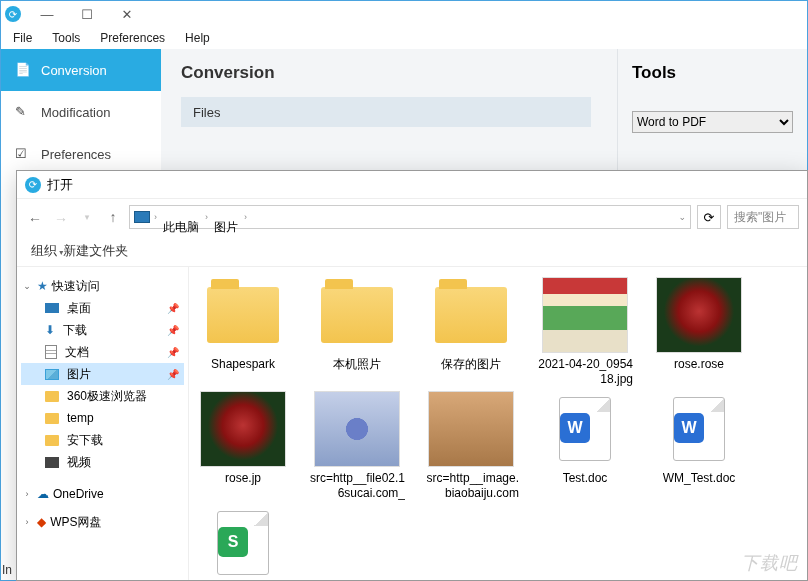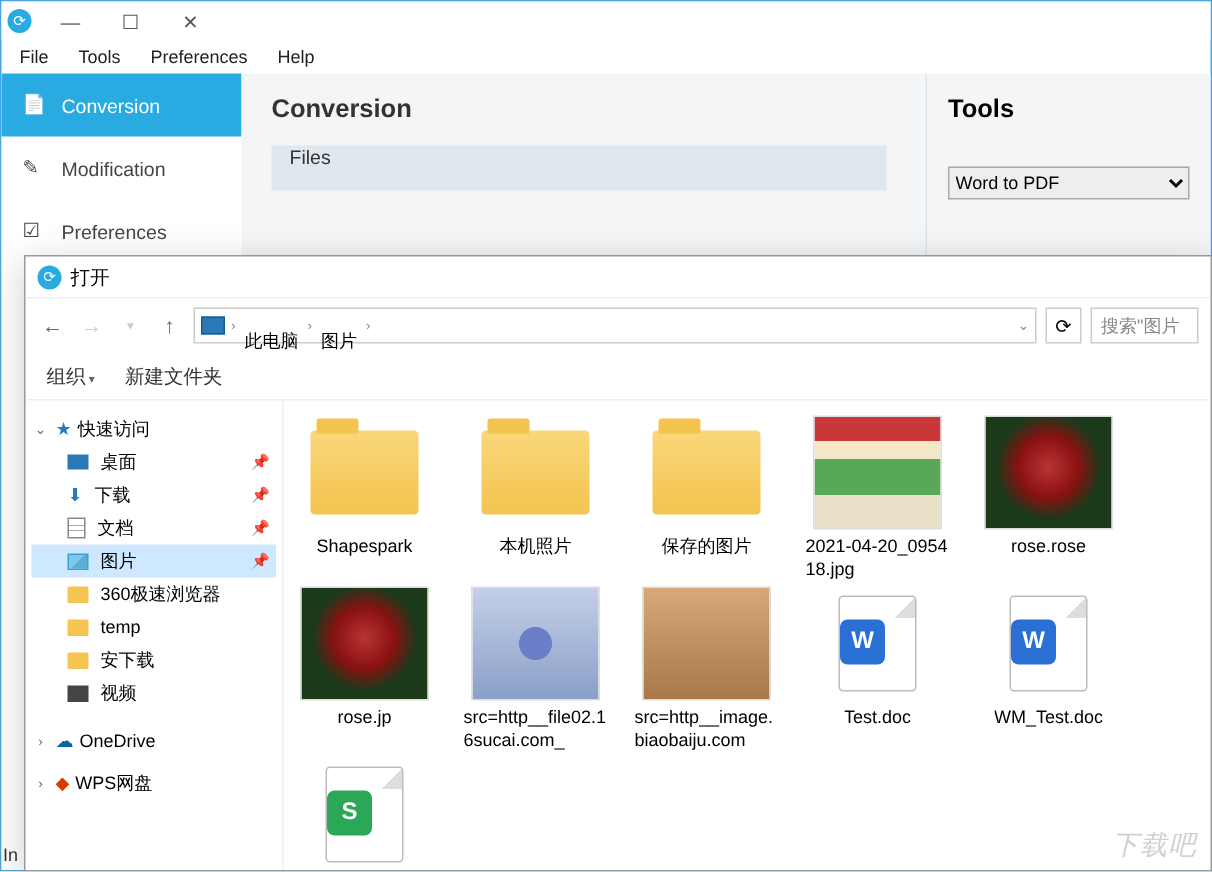--- a/index.html
+++ b/index.html
@@ -17,21 +17,21 @@
 .menu-bar span { font-size: 12px; color: #222; padding: 2px 8px; }
 
 .app-body { display: flex; height: calc(100% - 48px); }
 .sidebar { width: 160px; background: #fff; }
 .side-item { display: flex; align-items: center; height: 42px; padding: 0 14px; font-size: 13px; color: #444; gap: 10px; }
 .side-item.active { background: #29abe2; color: #fff; }
 .side-item .ico { width: 16px; height: 16px; display: inline-block; }
 
 .main { flex: 1; background: #f3f5f7; padding: 14px 20px; }
 .main h2 { font-size: 17px; font-weight: 600; color: #333; margin-bottom: 14px; }
-.files-bar { background: #dfe8ef; height: 30px; display: flex; padding: 0 12px; font-size: 13px; color: #333; width: 410px; }
+.files-bar { background: #dfe8ef; height: 30px; display: flex; align-items: center; padding: 0 12px; font-size: 13px; color: #333; width: 410px; }
 
 .tools-panel { width: 190px; background: #f3f5f7; padding: 14px; border-left: 1px solid #e0e4e8; }
 .tools-panel h2 { font-size: 17px; font-weight: 600; margin-bottom: 28px; }
 .tools-panel select { width: 100%; height: 22px; font-size: 12px; border: 1px solid #aaa; background: #eee; }
 
 
 .dialog { position: absolute; left: 16px; top: 170px; width: 792px; height: 411px; background: #fff; border: 1px solid #999; box-shadow: 0 6px 24px rgba(0,0,0,.2); }
 .dlg-title { height: 28px; display: flex; align-items: center; padding: 0 8px; gap: 6px; border-bottom: 1px solid #eee; }
 .dlg-title .app-icon { width: 16px; height: 16px; border-radius: 50%; background: #29abe2; display: flex; align-items: center; justify-content: center; color: #fff; font-size: 10px; }
 .dlg-title span { font-size: 13px; }
@@ -39,41 +39,41 @@
 .dlg-nav { height: 36px; display: flex; align-items: center; padding: 0 8px; gap: 6px; }
 .nav-arrow { width: 20px; text-align: center; color: #666; font-size: 14px; }
 .nav-arrow.dis { color: #ccc; }
 .path-box { flex: 1; height: 24px; border: 1px solid #ccc; display: flex; align-items: center; padding: 0 4px; font-size: 12px; gap: 4px; }
 .path-box .pc-ico { width: 16px; height: 12px; background: #2a7ab8; border: 1px solid #1a5a8a; }
 .path-seg { padding: 0 2px; margin-top: 20px; }
 .path-sep { color: #888; font-size: 9px; }
 .refresh { width: 24px; height: 24px; border: 1px solid #ccc; display: flex; align-items: center; justify-content: center; font-size: 13px; }
 .search-box { width: 72px; height: 24px; border: 1px solid #ccc; padding: 0 6px; font-size: 12px; color: #888; display: flex; align-items: center; }
 
-.dlg-toolbar { height: 32px; display: flex; align-items: center; padding: 0 14px; gap: 20px; font-size: 13px; color: #333; border-bottom: 1px solid #eee; }
+.dlg-toolbar { height: 32px; display: flex; align-items: center; padding: 0 14px; font-size: 13px; color: #333; border-bottom: 1px solid #eee; }
 .dlg-toolbar span:first-child::after { content: " ▾"; font-size: 8px; color: #666; }
 
 .dlg-body { display: flex; height: calc(100% - 96px); }
 .tree { width: 172px; border-right: 1px solid #eee; padding: 8px 4px; overflow: hidden; }
 .tree-item { display: flex; align-items: center; height: 22px; font-size: 12px; gap: 4px; white-space: nowrap; }
 .tree-item.sel { background: #cde8ff; }
 .tw { display: inline-block; width: 12px; text-align: center; color: #666; font-size: 9px; }
 .pin { color: #888; font-size: 10px; margin-left: auto; margin-right: 4px; }
 .ico-star { color: #2a7ab8; }
 .ico-desk { width: 14px; height: 10px; background: #2a7ab8; display: inline-block; }
 .ico-dl { color: #2a7ab8; }
 .ico-doc { width: 12px; height: 14px; border: 1px solid #888; display: inline-block; background: linear-gradient(#fff 33%,#aaa 33%,#aaa 40%,#fff 40%,#fff 60%,#aaa 60%,#aaa 67%,#fff 67%); }
 .ico-pic { width: 14px; height: 11px; border: 1px solid #39a0d8; display: inline-block; background: linear-gradient(135deg,#7ec8e8 50%,#5aaed8 50%); }
 .ico-fold { width: 14px; height: 11px; background: #f5c451; display: inline-block; border-radius: 1px; }
 .ico-vid { width: 14px; height: 11px; background: #444; display: inline-block; }
 .ico-od { color: #0a64a4; }
 .ico-wps { color: #d83b01; }
 
 .file-grid { flex: 1; padding: 10px 6px; display: flex; flex-wrap: wrap; align-content: flex-start; gap: 4px 18px; overflow: hidden; }
-.file-item { width: 96px; display: flex; flex-direction: column; align-items: center; font-size: 12px; text-align: left; }
+.file-item { width: 96px; display: flex; flex-direction: column; align-items: center; font-size: 12px; text-align: right; }
 .thumb { width: 86px; height: 76px; margin-bottom: 4px; display: flex; align-items: center; justify-content: center; }
 .thumb.folder { background: none; }
 .thumb.folder .fold-shape { width: 72px; height: 56px; background: linear-gradient(#f9d77a,#f3c44e); border-radius: 3px; position: relative; }
 .thumb.folder .fold-shape::before { content:""; position:absolute; top:-8px; left:4px; width:28px; height:10px; background:#f3c44e; border-radius:2px 2px 0 0; }
 .thumb.img { border: 1px solid #ddd; overflow: hidden; }
 .thumb.img.flower1 { background: radial-gradient(circle at 50% 45%, #b33 0%, #811 35%, #1a3a1a 60%); }
 .thumb.img.flower2 { background: linear-gradient(#c4cfe8,#8a9fc8); position: relative; }
 .thumb.img.flower2::after { content:""; position:absolute; inset:15% 20%; background: radial-gradient(circle,#6a7fc8 30%,transparent 31%); }
 .thumb.img.butterfly { background: linear-gradient(#d8a878,#a87848); }
 .thumb.img.poster { background: linear-gradient(#c83838 0%,#c83838 22%,#f5e8c8 22%,#f5e8c8 38%,#58a858 38%,#58a858 70%,#e8e0c8 70%); }

